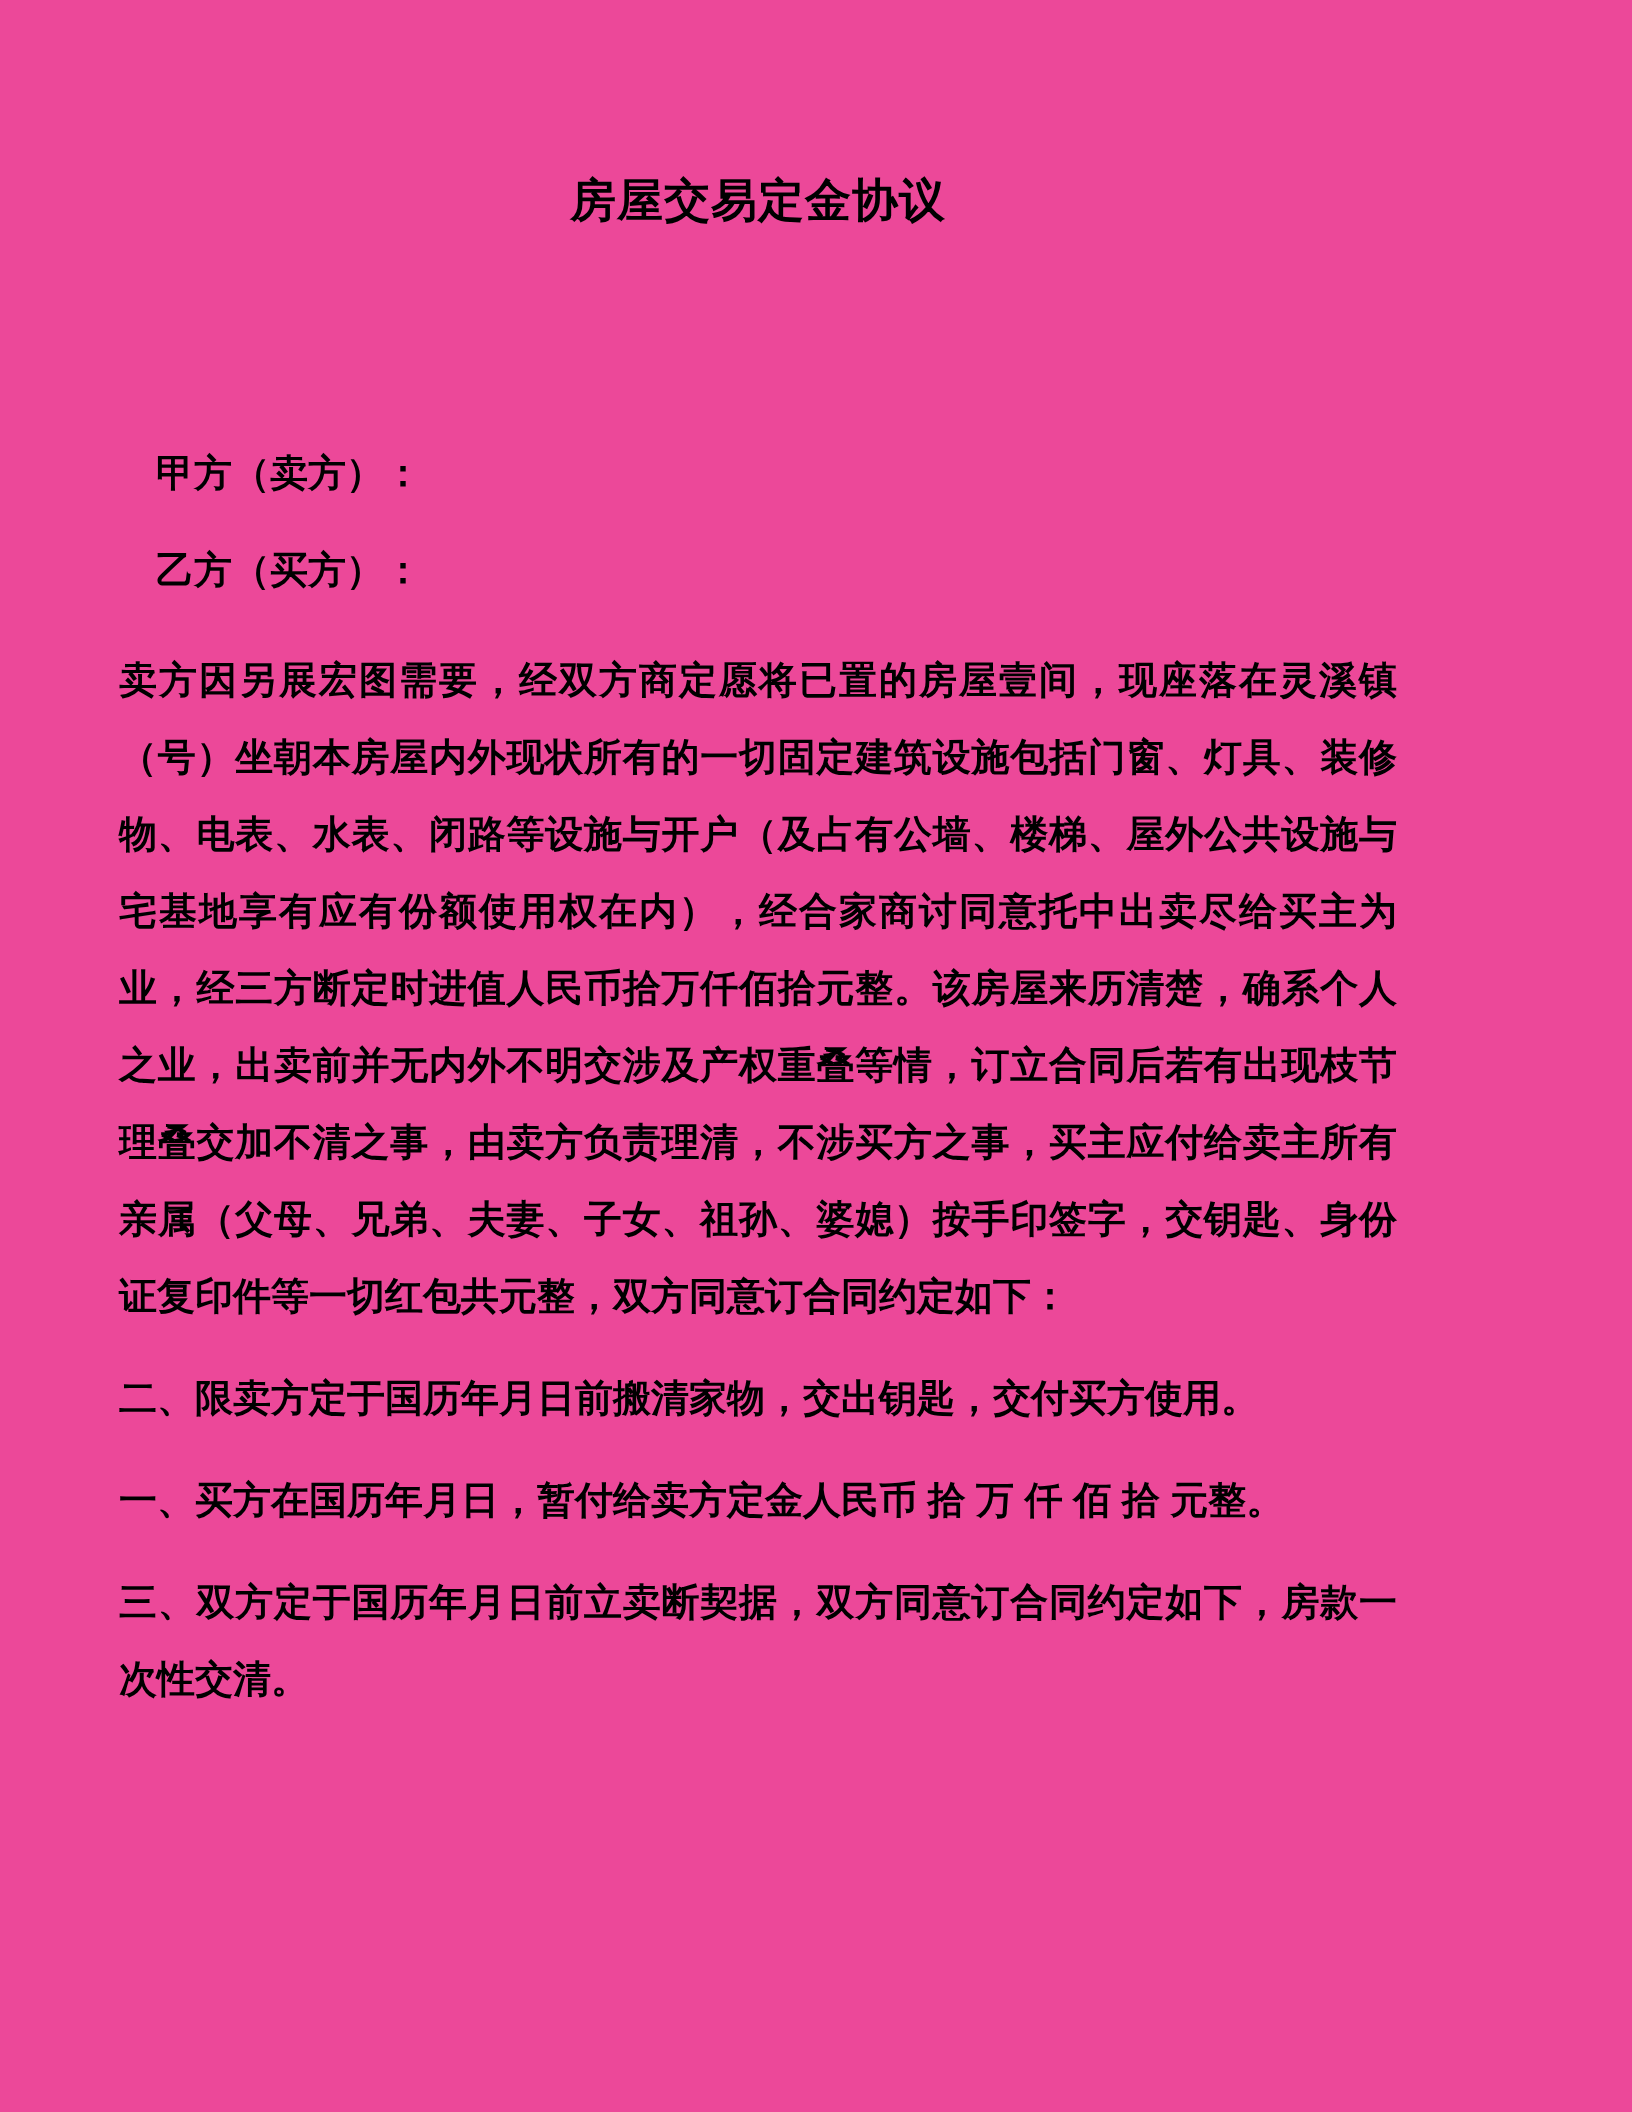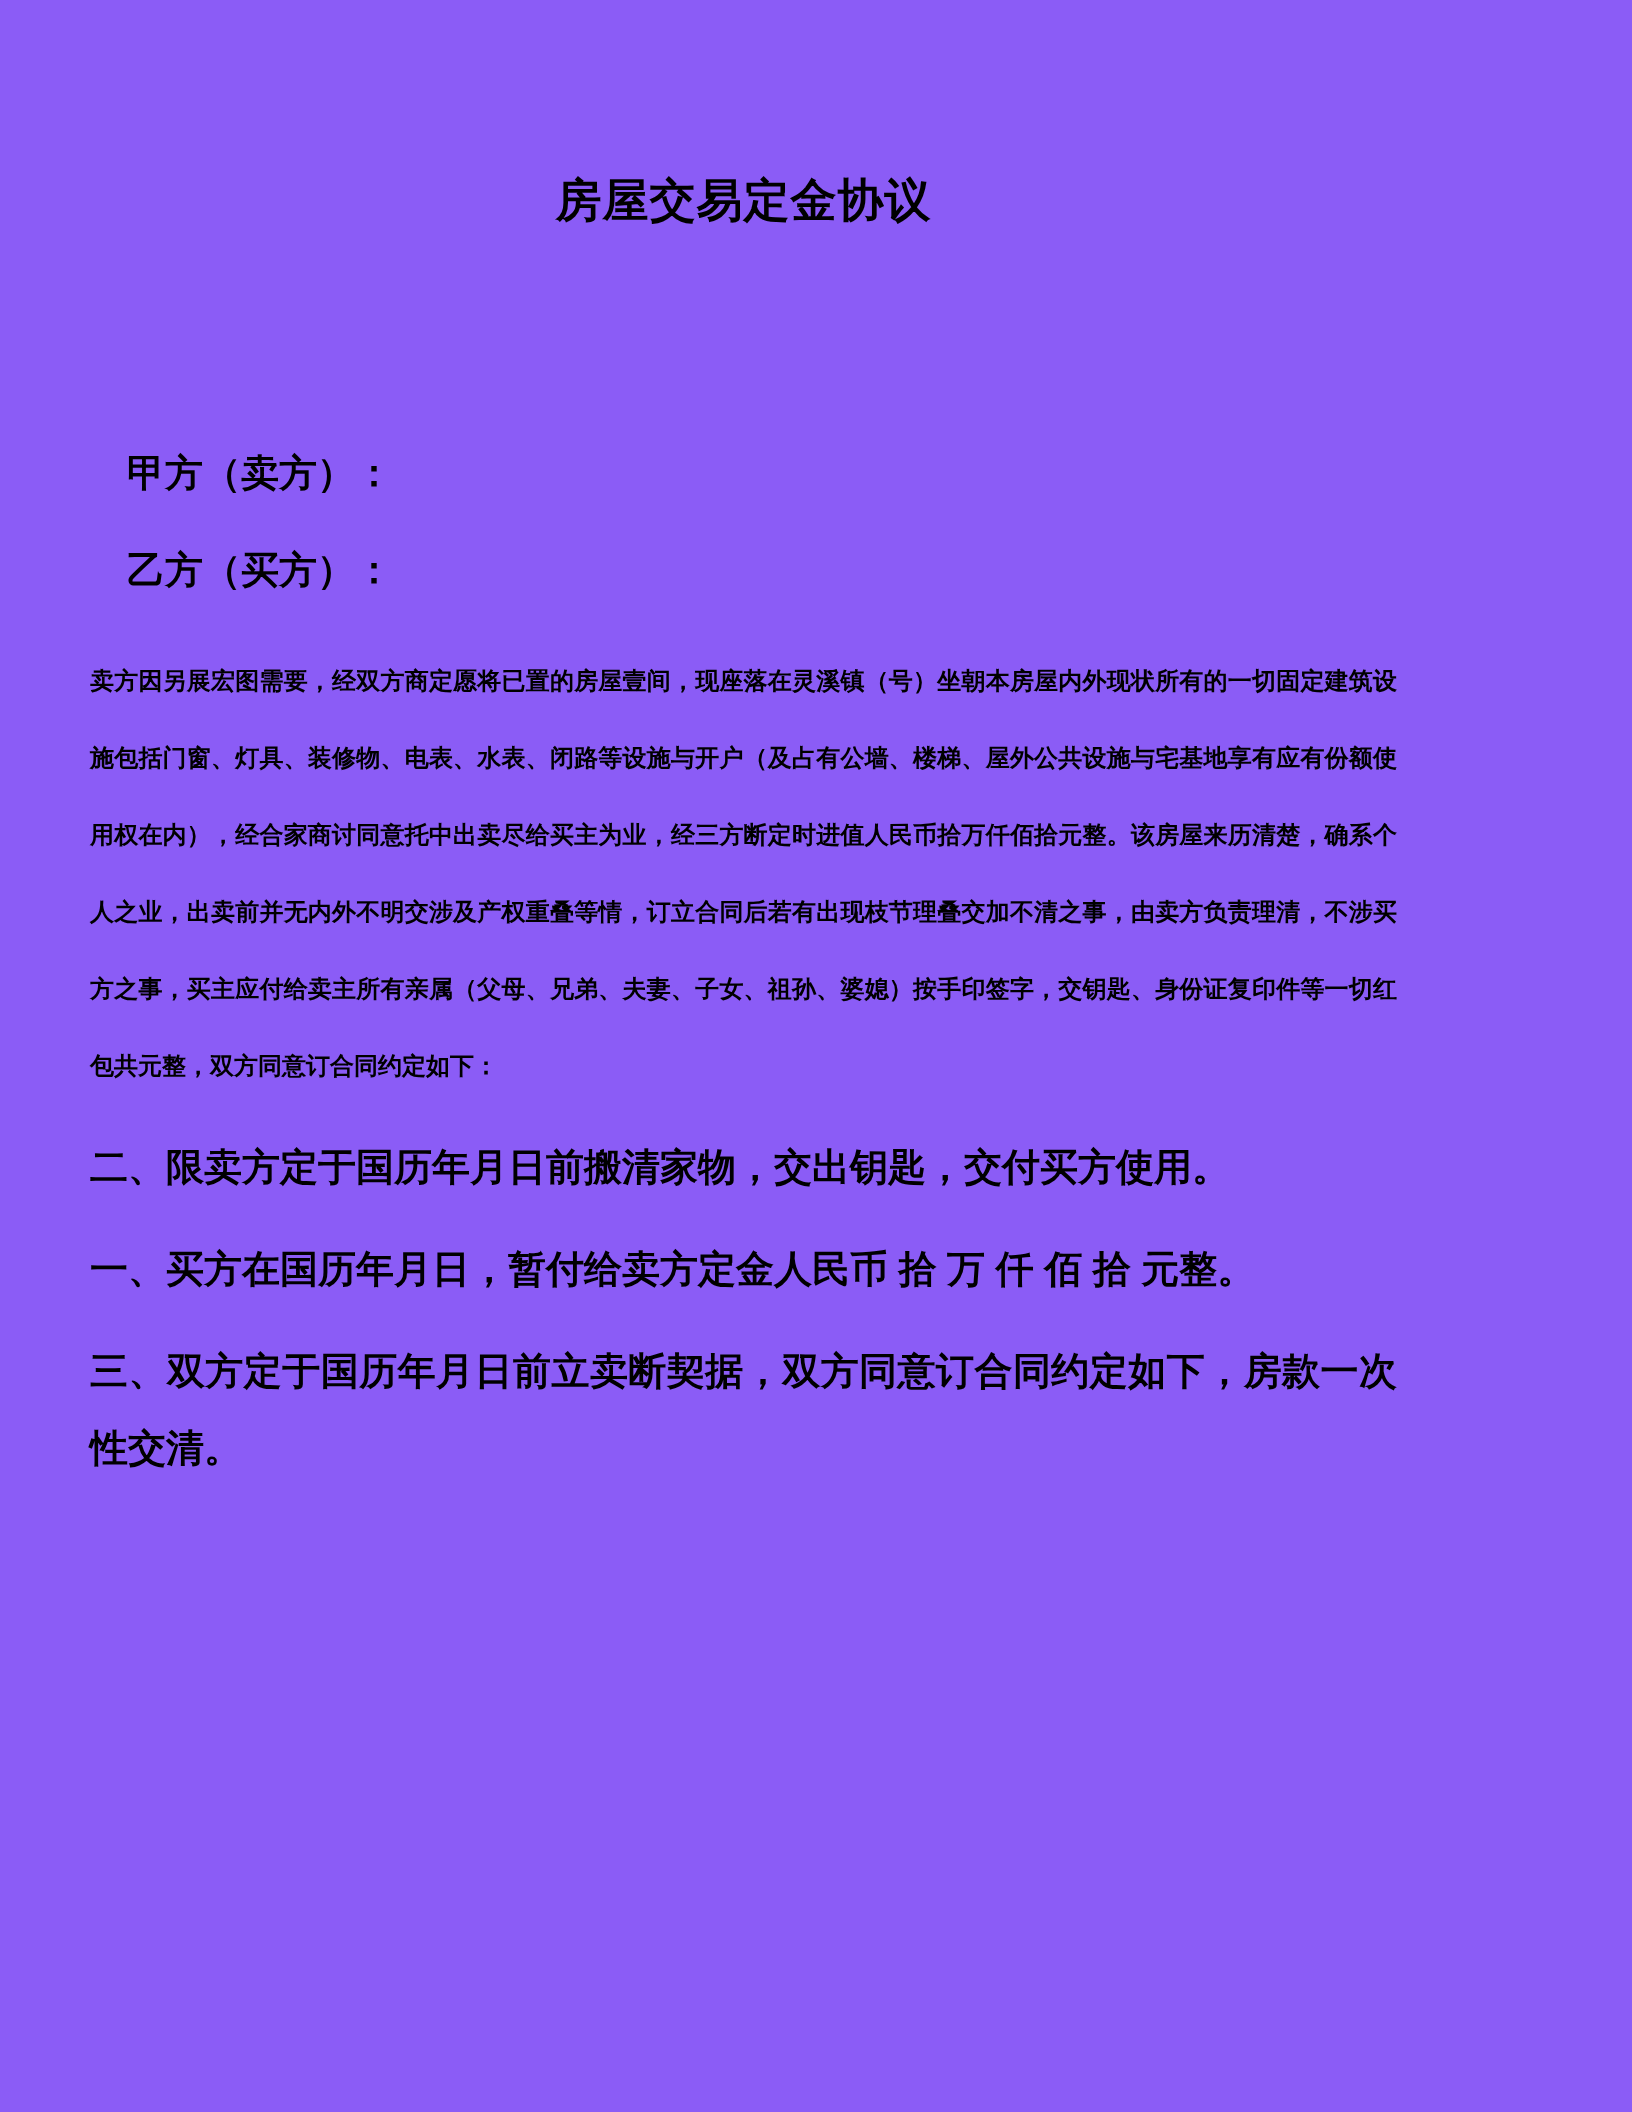--- a/index.html
+++ b/index.html
@@ -4,23 +4,23 @@
 <style>
   html, body {
     margin: 0;
     padding: 0;
     background: #ffffff;
   }
   .page {
     position: relative;
     width: 1632px;
     height: 2112px;
-    background: #8b5cf6;
+    background: #ec4899;
     box-sizing: border-box;
-    padding: 170px 235px 0 90px;
+    padding: 170px 235px 0 119px;
     font-family: "Liberation Sans", "DejaVu Sans", sans-serif;
     font-weight: 700;
     color: #000000;
     overflow: hidden;
   }
   .doc-title {
     font-size: 46px;
     line-height: 60px;
     text-align: center;
     letter-spacing: 1px;
@@ -31,21 +31,21 @@
   .party-line {
     font-size: 38px;
     line-height: 77px;
     margin-left: 37px;
   }
   .party-line + .party-line {
     margin-top: 20px;
   }
   .body-paragraph {
     margin-top: 33px;
-    font-size: 24px;
+    font-size: 38px;
     line-height: 77px;
     text-align: justify;
     text-justify: inter-ideograph;
   }
   .clause {
     margin-top: 25px;
     font-size: 38px;
     line-height: 77px;
     text-align: justify;
     text-justify: inter-ideograph;

